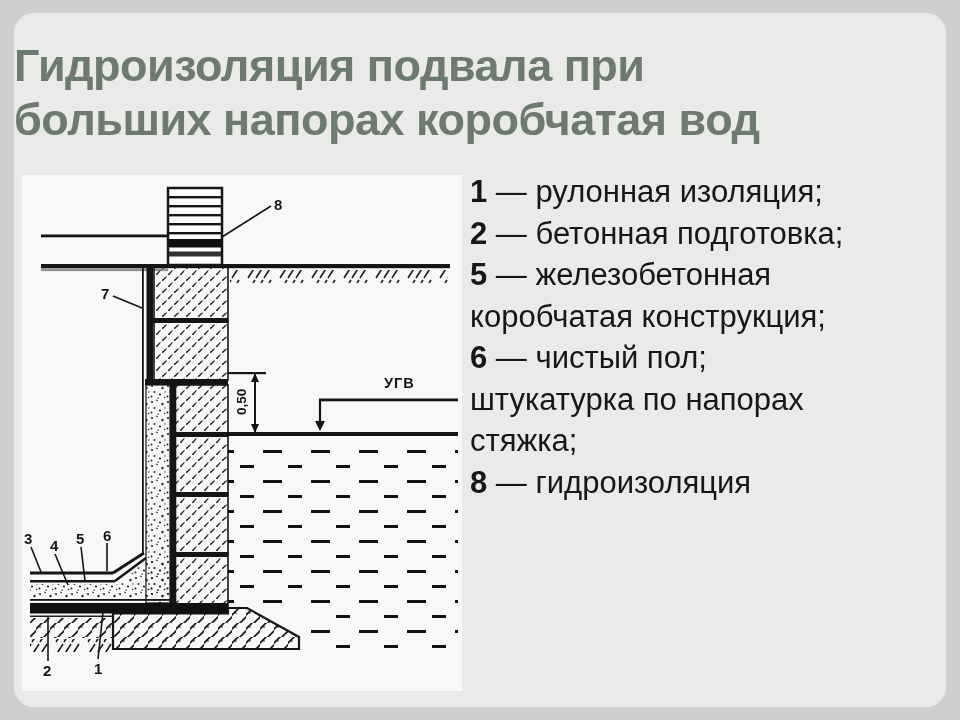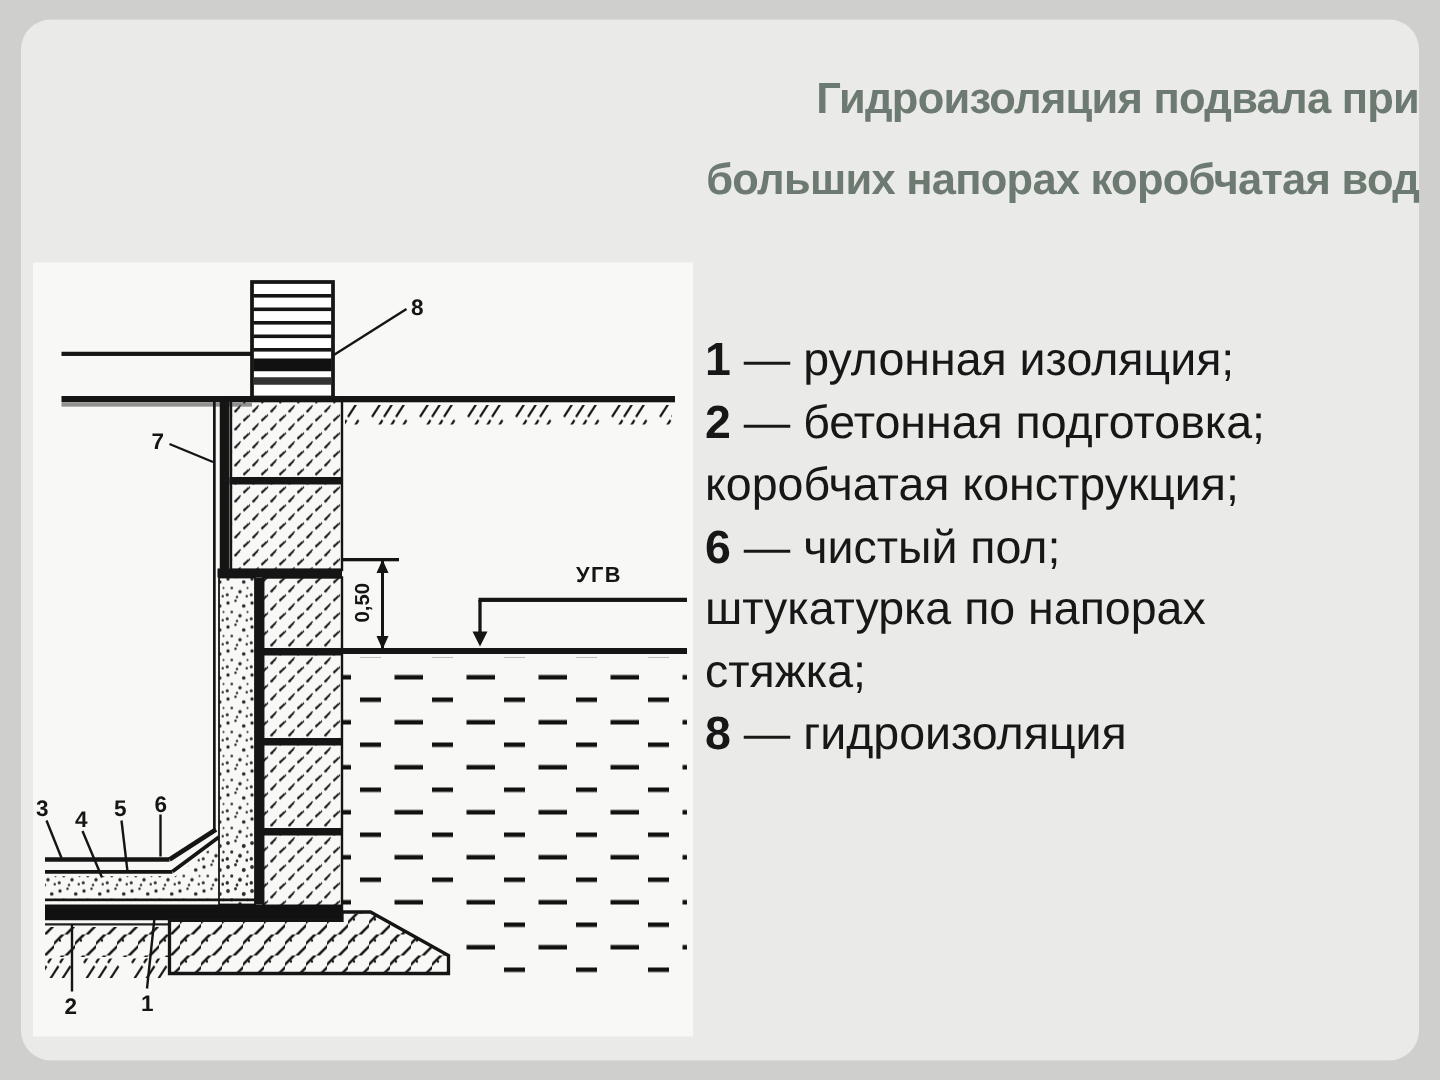--- a/index.html
+++ b/index.html
@@ -11,30 +11,30 @@
     width:960px;height:720px;position:relative;overflow:hidden;
     background:var(--page_bg);
     font-family:"Liberation Sans","DejaVu Sans",sans-serif;
   }
   .slide{
     position:absolute;left:14px;top:13px;width:932px;height:694px;
     background:var(--card_bg);border-radius:20px;
   }
   .title{
     position:absolute;left:0;top:26px;width:100%;
-    text-align:right;color:var(--title);
-    font-weight:bold;font-size:29px;line-height:54px;letter-spacing:-0.5px;
+    text-align:left;color:var(--title);
+    font-weight:bold;font-size:45px;line-height:54px;letter-spacing:-0.5px;
   }
   .panel{
     position:absolute;left:8px;top:162px;width:440px;height:516px;
     background:var(--panel_bg);
   }
   .legend{
     position:absolute;left:456px;top:158px;width:472px;
-    color:var(--text);font-size:31px;line-height:41.5px;margin-top:48px;
+    color:var(--text);font-size:31px;line-height:41.5px;
   }
   .legend-line{white-space:nowrap;}
   .legend-line .num{font-weight:bold;}
   svg text{fill:var(--ink);font-family:"Liberation Sans","DejaVu Sans",sans-serif;}
 </style>
 </head>
 <body>
 
 <div class="slide">
 
@@ -167,20 +167,21 @@
         <text x="81" y="366">6</text>
         <text x="21" y="501">2</text>
         <text x="72" y="499">1</text>
       </g>
     </svg>
   </div>
 
   <div class="legend" id="legend">
       <div class="legend-line"><span class="num">1</span> — рулонная изоляция;</div>
       <div class="legend-line"><span class="num">2</span> — бетонная подготовка;</div>
+      <div class="legend-line"><span class="num">5</span> — железобетонная</div>
       <div class="legend-line">коробчатая конструкция;</div>
       <div class="legend-line"><span class="num">6</span> — чистый пол;</div>
       <div class="legend-line">штукатурка по напорах</div>
       <div class="legend-line">стяжка;</div>
       <div class="legend-line"><span class="num">8</span> — гидроизоляция</div>
     </div>
 
 </div>
 
 </body></html>

